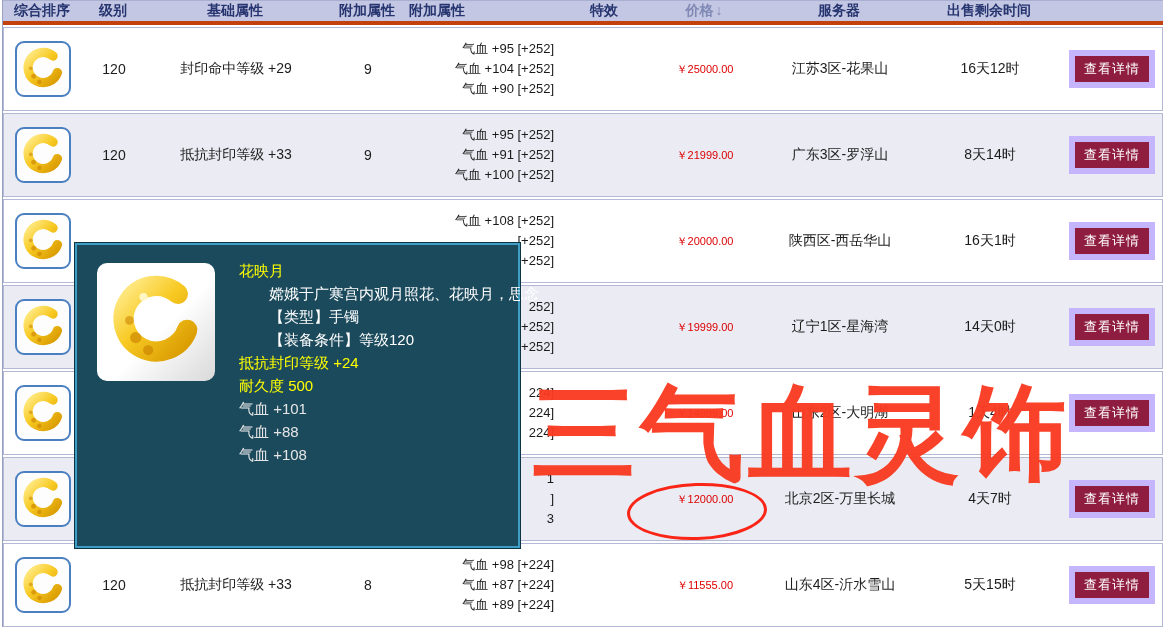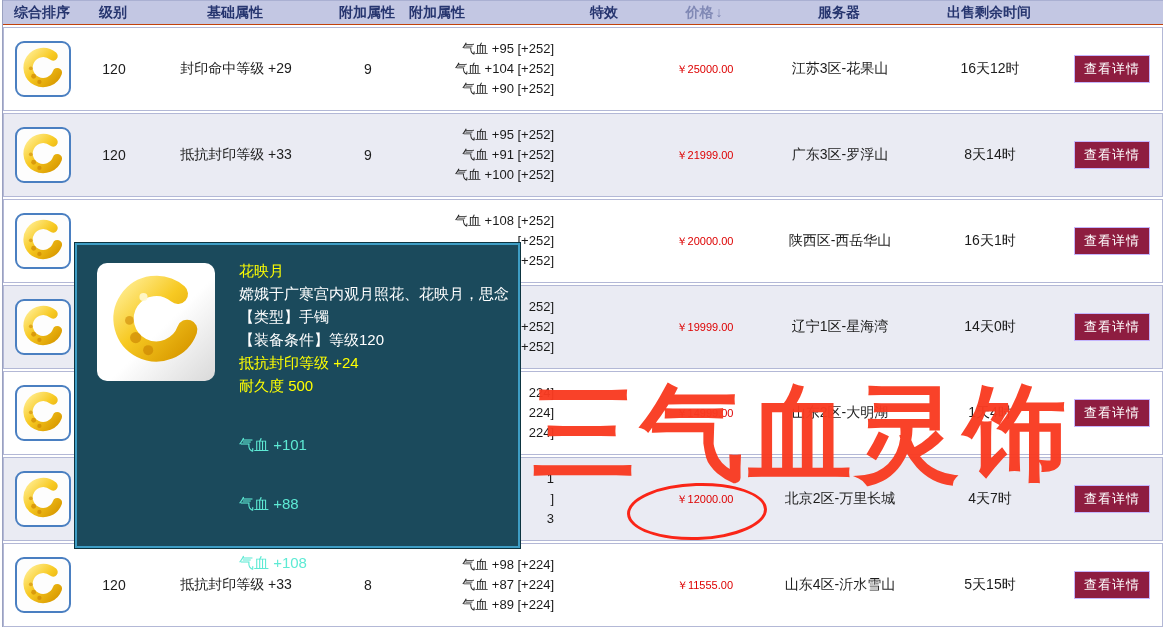--- a/index.html
+++ b/index.html
@@ -6,21 +6,21 @@
   body { background:#ffffff; }
   .page {
     position:relative; width:1165px; height:643px; overflow:hidden;
     background:#ffffff;
     font-family:"Liberation Sans","DejaVu Sans",sans-serif;
   }
   .table { position:absolute; left:2px; top:0; width:1161px; border-left:1px solid #9aa1c0; }
   .thead {
     display:flex; align-items:center; height:25px;
     background:#c3c7e3;
-    border-top:1px solid #aab0d2; border-bottom:1px solid #c2410c;
+    border-top:1px solid #aab0d2; border-bottom:4px solid #c2410c;
   }
   .th { font-weight:bold; font-size:14px; color:#26356f; text-align:center; }
   .th.sortable { cursor:pointer; }
   .c-icon   { width:78px;  flex:none; }
   .c-level  { width:64px;  flex:none; text-align:center; }
   .c-base   { width:180px; flex:none; text-align:center; }
   .c-refine { width:84px;  flex:none; text-align:center; }
   .c-attrs  { width:150px; flex:none; text-align:right; padding-right:6px; }
   .c-effect { width:90px;  flex:none; text-align:center; }
   .c-price  { width:110px; flex:none; text-align:center; }
@@ -38,40 +38,40 @@
   .td { font-size:14px; color:#1c1c1c; }
   .c-attrs .attr-line { font-size:13px; line-height:20px; color:#1a1a1a; white-space:pre; }
   .td.c-price { color:#dd0000; font-size:11px; }
   .icon-box {
     width:56px; height:56px; margin:0 auto; background:#fdfdfd;
     border:2px solid #4a7fc1; border-radius:9px;
     display:flex; align-items:center; justify-content:center; cursor:pointer;
   }
   .detail-btn {
     display:block; margin:0 auto; background:#8e1d40; color:#ffffff;
-    font-size:13px; padding:4px 9px; border:1px solid #c4b5fd;
+    font-size:13px; padding:4px 9px; border:6px solid #c4b5fd;
     font-family:inherit; cursor:pointer; letter-spacing:1px;
   }
 
   .tooltip {
     position:absolute; left:75px; top:243px; width:445px; height:305px;
     background:#1b4a5c; border:2px solid #3e9dc4; outline:1px solid #0d3440;
     z-index:30; padding:14px 16px; color:#ffffff; font-size:15px;
   }
   .tooltip-img {
     position:absolute; left:20px; top:18px; width:118px; height:118px;
     background:linear-gradient(135deg,#ffffff 55%,#d9d9d9 100%);
     border-radius:10px; display:flex; align-items:center; justify-content:center;
   }
   .tooltip-text { margin-left:146px; }
   .tooltip-text div { line-height:23px; white-space:nowrap; }
   .tt-title  { color:#ffff00; }
-  .tt-white  { color:#ffffff; }
+  .tt-white  { color:#ffffff;margin-left:30px; }
   .tt-yellow { color:#ffff00; }
-  .tt-green  { color:#5eead4;margin-top:36px; }
+  .tt-green  { color:#e5e5e5; }
 
   .watermark {
     position:absolute; left:532px; top:381px; z-index:40;
     font-size:104px; line-height:1; font-weight:bold; white-space:nowrap;
     letter-spacing:4px; color:#f93b21; opacity:0.96;
     font-family:"DejaVu Sans","Liberation Sans",sans-serif;
     pointer-events:none;
   }
   .highlight-circle {
     position:absolute; left:627px; top:483px; width:140px; height:57px;

